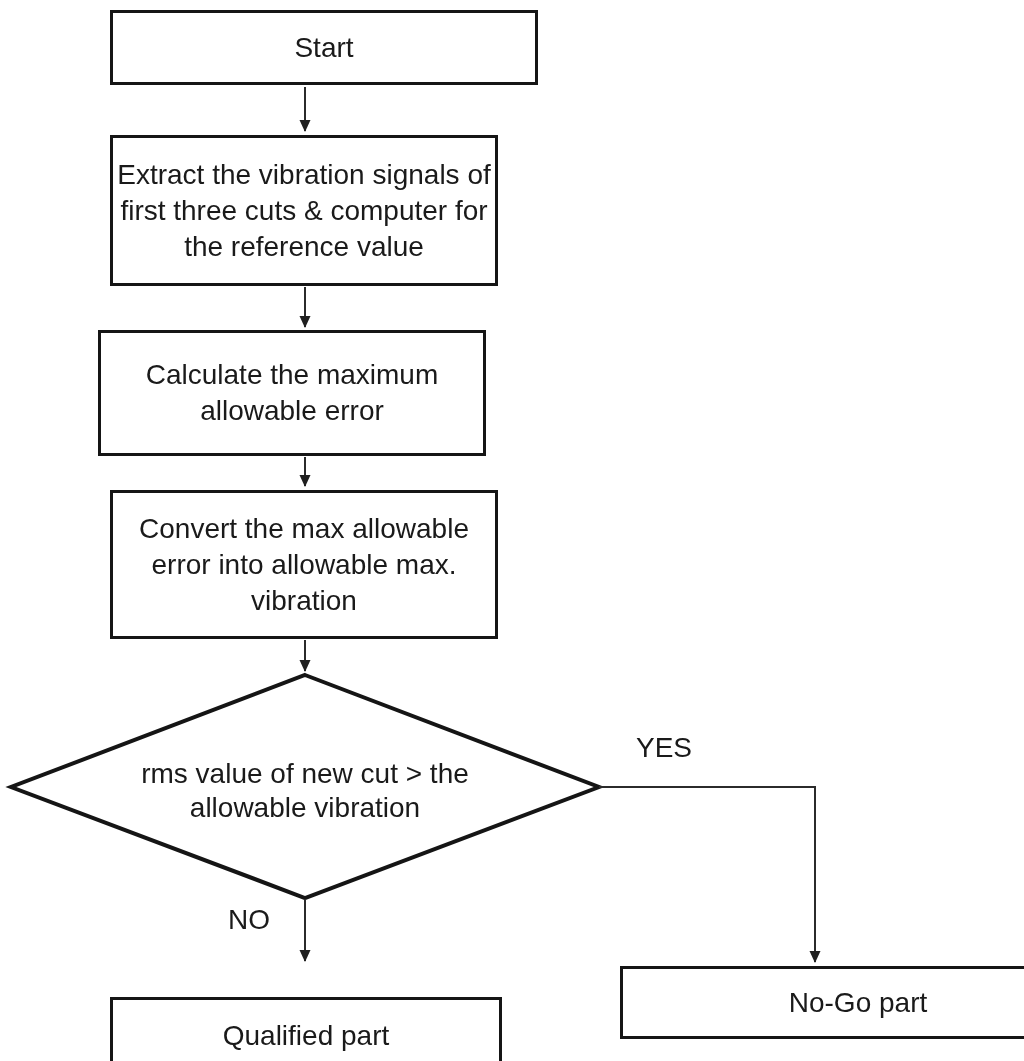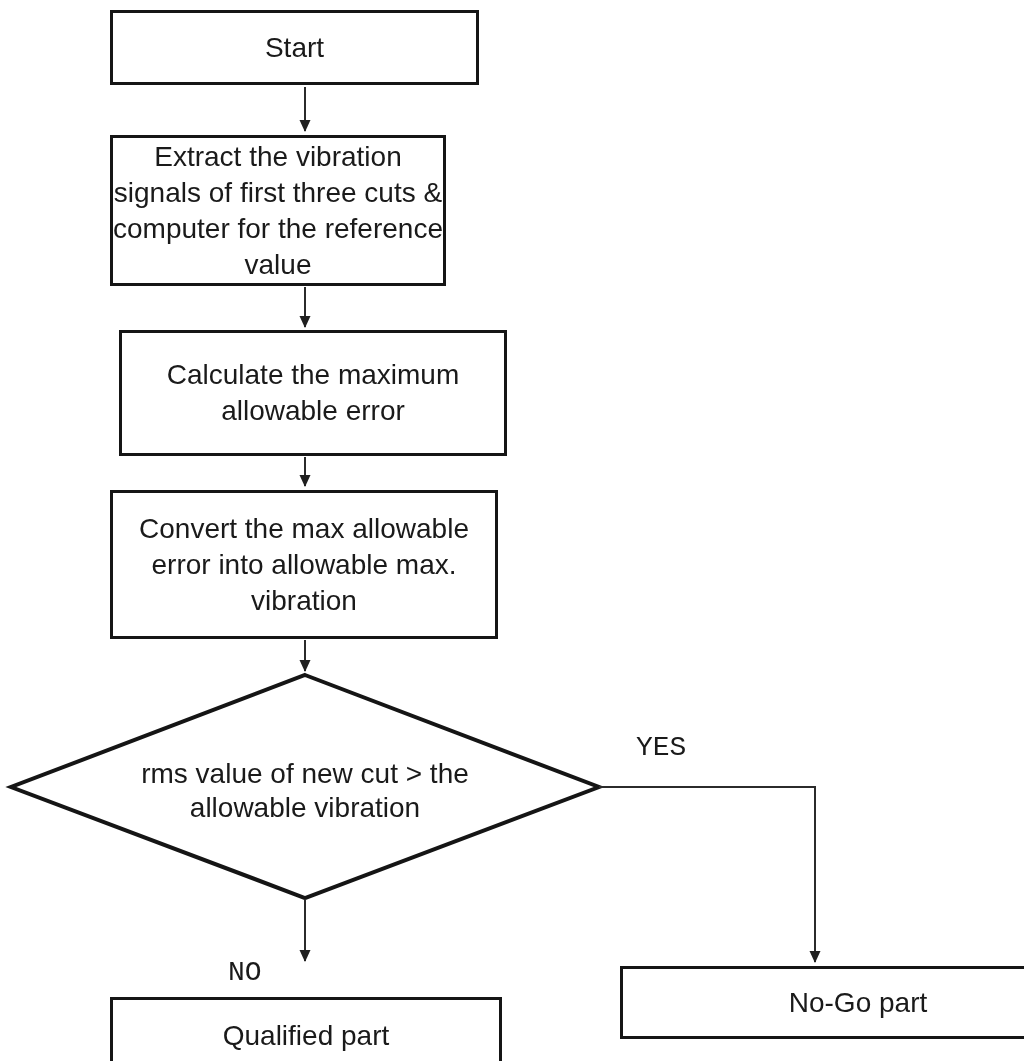--- a/index.html
+++ b/index.html
@@ -52,24 +52,23 @@
     text-align: center;
     font-size: 28px;
     line-height: 34px;
     color: #1a1a1a;
   }
   .branch-label {
     position: absolute;
     font-size: 28px;
     line-height: 30px;
     color: #1a1a1a;
-    font-family: Liberation Mono, monospace;
   }
   .label-yes { left: 636px; top: 733px; }
-  .label-no  { left: 228px; top: 958px; }
+  .label-no  { left: 228px; top: 905px; }
 </style>
 </head>
 <body>
 
 <div class="canvas">
 
   <svg class="wires" viewBox="0 0 1024 1061" xmlns="http://www.w3.org/2000/svg">
     <defs>
       <marker id="arrowhead" markerUnits="userSpaceOnUse" markerWidth="14" markerHeight="13" refX="11" refY="5.5" orient="auto">
         <path d="M0,0 L12,5.5 L0,11 Z" fill="#1f1f1f"></path>
@@ -84,29 +83,29 @@
 
     <line x1="305" y1="640" x2="305" y2="671" stroke="#2b2b2b" stroke-width="2" marker-end="url(#arrowhead)"></line>
 
     <polygon points="305,675 599,787 305,898 11,787" fill="#ffffff" stroke="#151515" stroke-width="4" stroke-linejoin="miter"></polygon>
 
     <line x1="305" y1="899" x2="305" y2="961" stroke="#2b2b2b" stroke-width="2" marker-end="url(#arrowhead)"></line>
 
     <polyline points="599,787 815,787 815,962" fill="none" stroke="#2b2b2b" stroke-width="2" marker-end="url(#arrowhead)"></polyline>
   </svg>
 
-  <div class="node" style="left:110px; top:10px; width:369px; height:75px;">
+  <div class="node" style="left:110px; top:10px; width:428px; height:75px;">
     <span>Start</span>
   </div>
 
-  <div class="node" style="left:110px; top:135px; width:336px; height:151px;">
+  <div class="node" style="left:110px; top:135px; width:388px; height:151px;">
     <span>Extract the vibration signals of first three cuts &amp; computer for the reference value</span>
   </div>
 
-  <div class="node" style="left:119px; top:330px; width:388px; height:126px;">
+  <div class="node" style="left:98px; top:330px; width:388px; height:126px;">
     <span>Calculate the maximum allowable error</span>
   </div>
 
   <div class="node" style="left:110px; top:490px; width:388px; height:149px;">
     <span>Convert the max allowable error into allowable max. vibration</span>
   </div>
 
   <div class="decision-text">
     <span>rms value of new cut &gt; the allowable vibration</span>
   </div>

